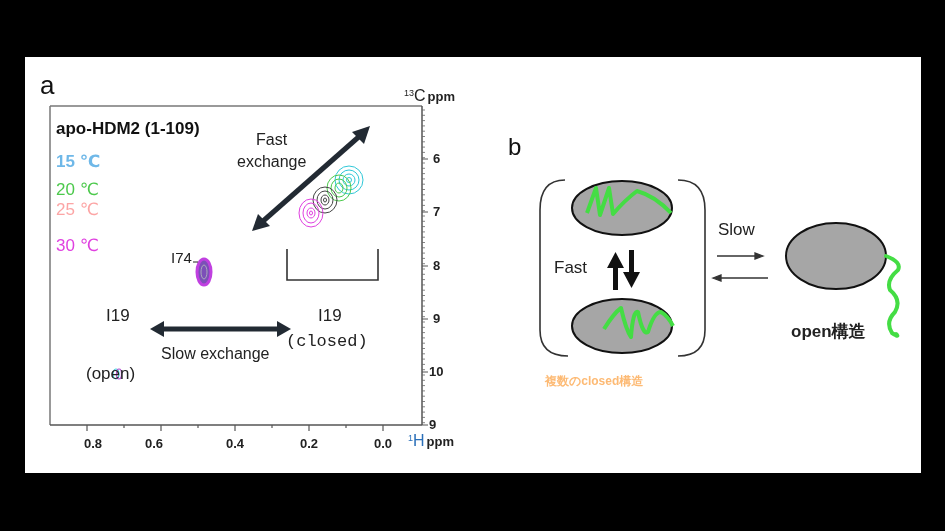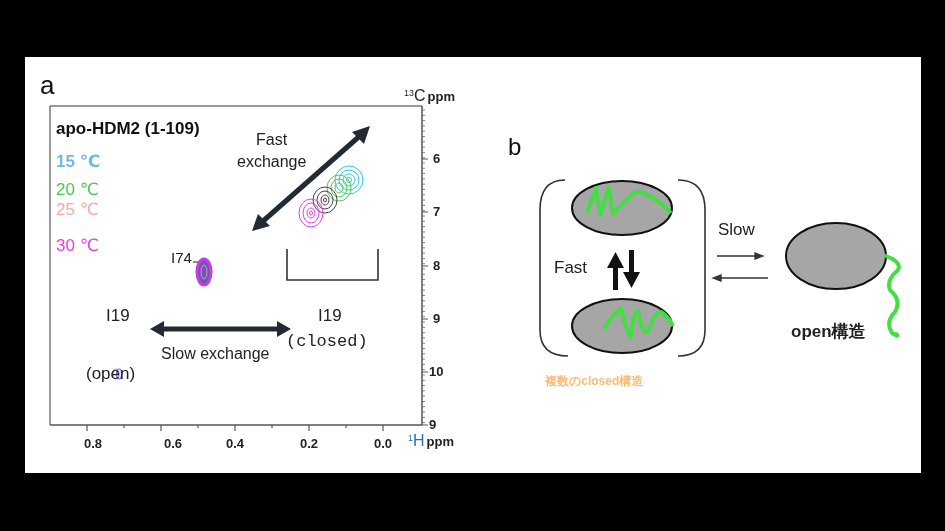--- a/index.html
+++ b/index.html
@@ -213,21 +213,21 @@
   <div class="lbl" style="left:433px;top:151px;font-size:13px;font-weight:bold;">6</div>
   <div class="lbl" style="left:433px;top:204px;font-size:13px;font-weight:bold;">7</div>
   <div class="lbl" style="left:433px;top:258px;font-size:13px;font-weight:bold;">8</div>
   <div class="lbl" style="left:433px;top:311px;font-size:13px;font-weight:bold;">9</div>
   <div class="lbl" style="left:429px;top:364px;font-size:13px;font-weight:bold;">10</div>
   <div class="lbl" style="left:429px;top:417px;font-size:13px;font-weight:bold;">9</div>
 </div>
 
 <div>
   <div class="lbl" style="left:84px;top:436px;font-size:13px;font-weight:bold;">0.8</div>
-  <div class="lbl" style="left:164px;top:436px;font-size:13px;font-weight:bold;">0.6</div>
+  <div class="lbl" style="left:145px;top:436px;font-size:13px;font-weight:bold;">0.6</div>
   <div class="lbl" style="left:226px;top:436px;font-size:13px;font-weight:bold;">0.4</div>
   <div class="lbl" style="left:300px;top:436px;font-size:13px;font-weight:bold;">0.2</div>
   <div class="lbl" style="left:374px;top:436px;font-size:13px;font-weight:bold;">0.0</div>
 </div>
 
 <div class="lbl" style="left:404px;top:87px;font-size:13px;color:#222;">
   <sup style="font-size:9px;">13</sup><span style="font-size:16px;">C</span><span style="font-weight:bold;margin-left:2px;">ppm</span>
 </div>
 <div class="lbl" style="left:408px;top:432px;font-size:13px;color:#222;">
   <sup style="font-size:9px;color:#2a6fb8;">1</sup><span style="font-size:16px;color:#2a6fb8;">H</span><span style="font-weight:bold;margin-left:2px;">ppm</span>

